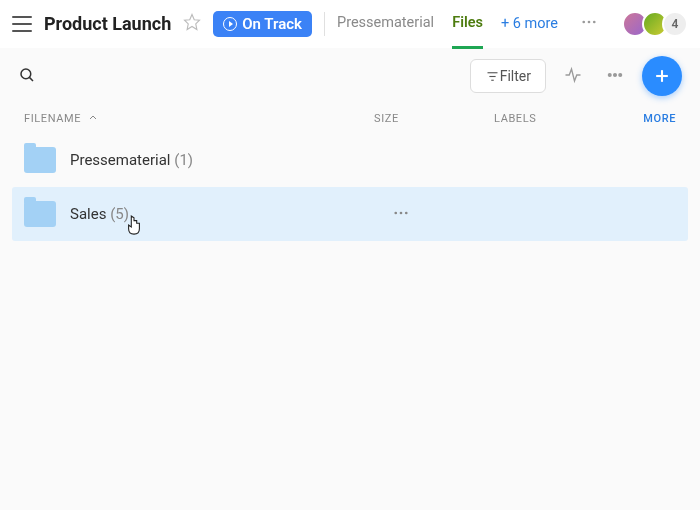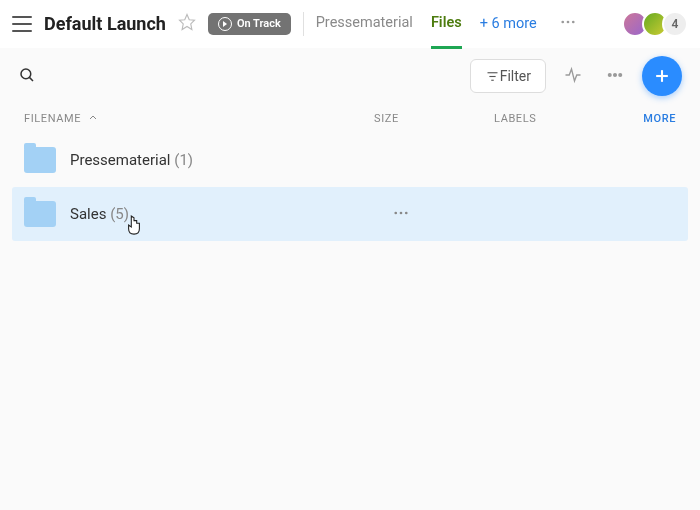--- a/index.html
+++ b/index.html
@@ -2,21 +2,21 @@
 <html><head>
 <meta charset="utf-8">
 <style>
 *{box-sizing:border-box;margin:0;padding:0}
 html,body{width:700px;height:510px;font-family:-apple-system,BlinkMacSystemFont,"Segoe UI",Roboto,sans-serif;font-size:14px;color:#333;background:#fff;overflow:hidden}
 .topbar{height:48px;display:flex;align-items:center;padding:0 12px;gap:12px;border-bottom:1px solid transparent}
 .hamburger-icon{width:20px;height:16px;cursor:pointer;display:flex;flex-direction:column;justify-content:space-between}
 .hamburger-icon span{display:block;height:2px;background:#555;border-radius:1px}
 .project-title{font-size:18px;font-weight:700;color:#222}
 .star-icon svg{width:18px;height:18px;stroke:#bbb;fill:none;stroke-width:1.5;cursor:pointer}
-.status-pill{display:flex;align-items:center;gap:5px;background:#737373;color:#fff;border-radius:5px;padding:4px 10px;font-size:11px;font-weight:600;cursor:pointer}
+.status-pill{display:flex;align-items:center;gap:5px;background:#3b82f6;color:#fff;border-radius:5px;padding:4px 10px;font-size:15px;font-weight:600;cursor:pointer}
 .status-pill .play{width:14px;height:14px;border:1.5px solid #fff;border-radius:50%;display:flex;align-items:center;justify-content:center}
 .status-pill .play::before{content:"";border-left:4px solid #fff;border-top:3px solid transparent;border-bottom:3px solid transparent;margin-left:1px}
 .vsep{width:1px;height:24px;background:#e0e0e0}
 .tabs{display:flex;align-items:center;gap:18px;font-size:14.5px}
 .tab{color:#8a8a8a;cursor:pointer;position:relative;padding-bottom:2px}
 .tab.active{color:#4d7c0f;font-weight:600}
 .tab.active::after{content:"";position:absolute;left:0;right:0;bottom:-16px;height:3px;background:#1ea653}
 .more-tabs{color:#2a7de1;cursor:pointer}
 .dots{color:#9a9a9a;cursor:pointer;padding:0 4px}
 .dots svg{width:18px;height:18px}
@@ -58,21 +58,21 @@
 </style>
 </head>
 <body>
 
 <div class="topbar">
   <div class="hamburger-icon">
       <span></span>
       <span></span>
       <span></span>
     </div>
-  <div class="project-title">Default Launch</div>
+  <div class="project-title">Product Launch</div>
   <div class="star-icon">
     <svg viewBox="0 0 24 24">
         <polygon points="12 2 15 9 22 9.5 17 14.5 18.5 22 12 18 5.5 22 7 14.5 2 9.5 9 9"></polygon>
       </svg>
   </div>
   <div class="status-pill">
     <span class="play"></span>
     <span>On Track</span>
   </div>
   <div class="vsep"></div>

